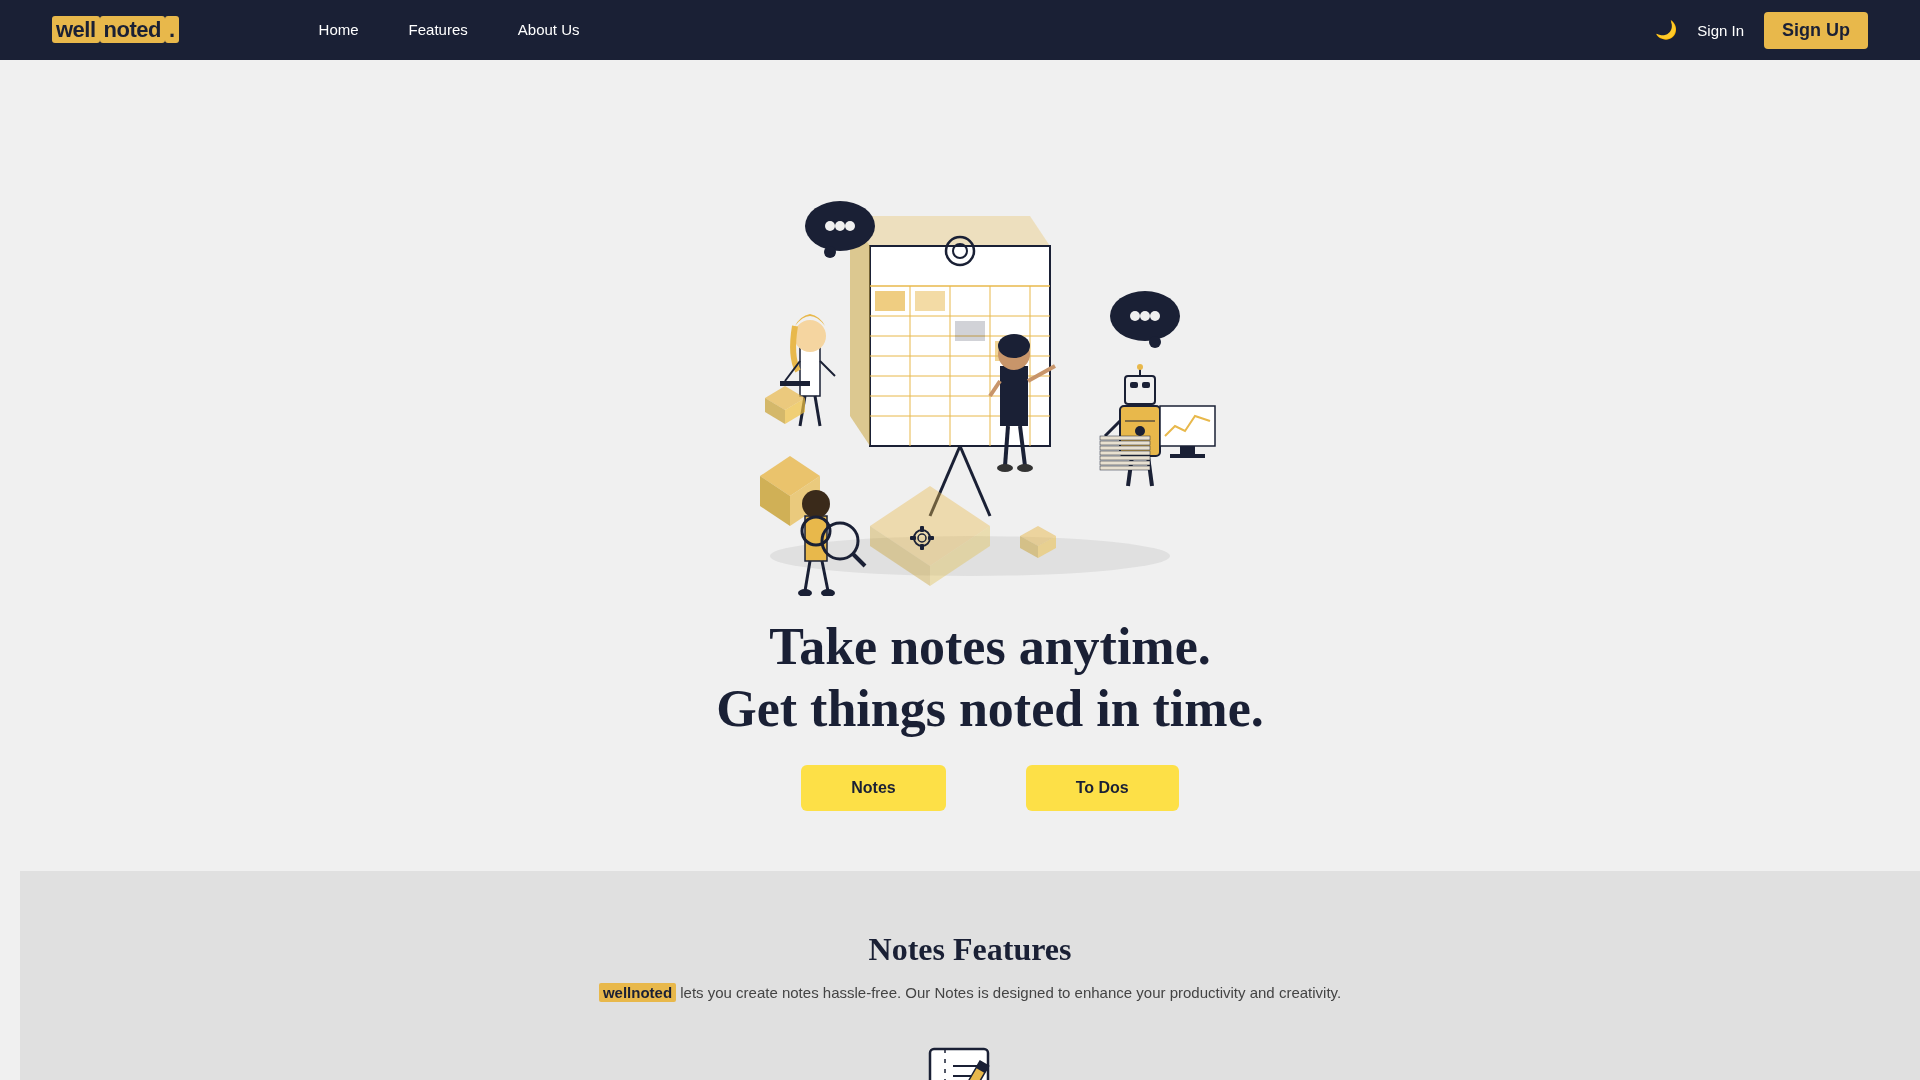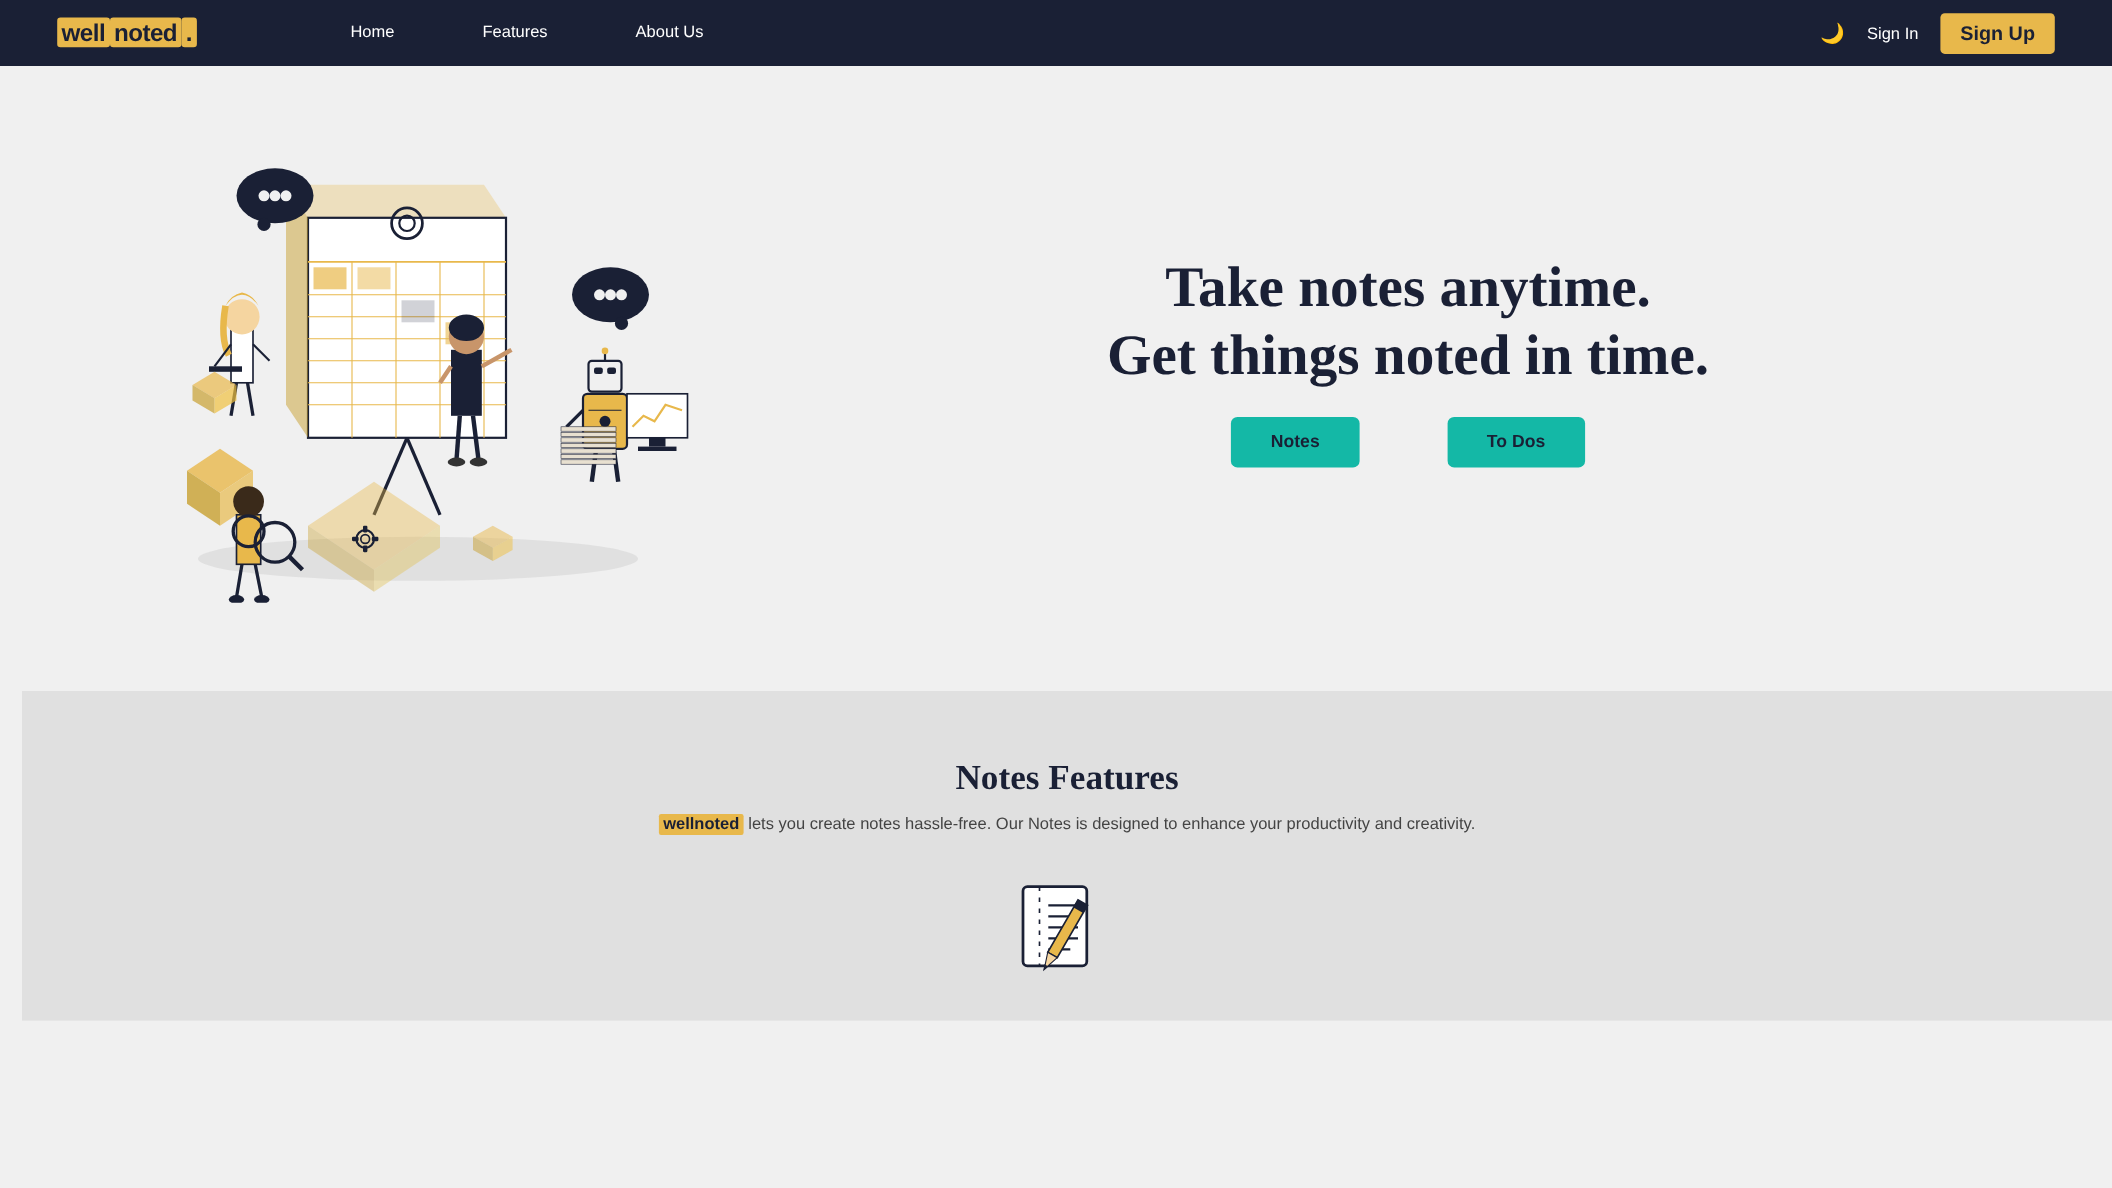--- a/index.html
+++ b/index.html
@@ -29,21 +29,21 @@
       letter-spacing: -0.5px;
     }
     .nav-logo-text span {
       background: #e8b84b;
       color: #1a2035;
       padding: 1px 4px;
       border-radius: 3px;
     }
     .nav-links {
       display: flex;
-      gap: 80px;
+      gap: 50px;
       margin-left: 140px;
       list-style: none;
     }
     .nav-links a {
       color: #ffffff;
       text-decoration: none;
       font-size: 15px;
       font-family: Arial, sans-serif;
     }
     .nav-right {
@@ -70,27 +70,28 @@
       padding: 8px 18px;
       border-radius: 4px;
       font-size: 18px;
       font-weight: bold;
       font-family: Arial, sans-serif;
       cursor: pointer;
     }
 
     
     .hero {
-      margin-top: 28px;
+      margin-top: 76px;
       background: #f0f0f0;
       min-height: 560px;
       display: flex;
       align-items: center;
       padding: 60px 80px;
       position: relative;
+      flex-direction: column;
     }
     .hero-illustration {
       width: 580px;
       min-width: 580px;
       height: 480px;
       position: relative;
     }
     .hero-content {
       flex: 1;
       text-align: center;
@@ -120,24 +121,24 @@
       padding: 1px 4px;
       border-radius: 2px;
       font-weight: bold;
     }
     .hero-buttons {
       display: flex;
       gap: 80px;
       justify-content: center;
     }
     .btn-notes, .btn-todos {
-      background: #14b8a6;
+      background: #fde047;
       color: #1a2035;
       border: none;
-      padding: 14px 36px;
+      padding: 14px 50px;
       border-radius: 6px;
       font-size: 16px;
       font-weight: bold;
       font-family: Arial, sans-serif;
       cursor: pointer;
     }
 
     
     .features-section {
       background: #e0e0e0;

